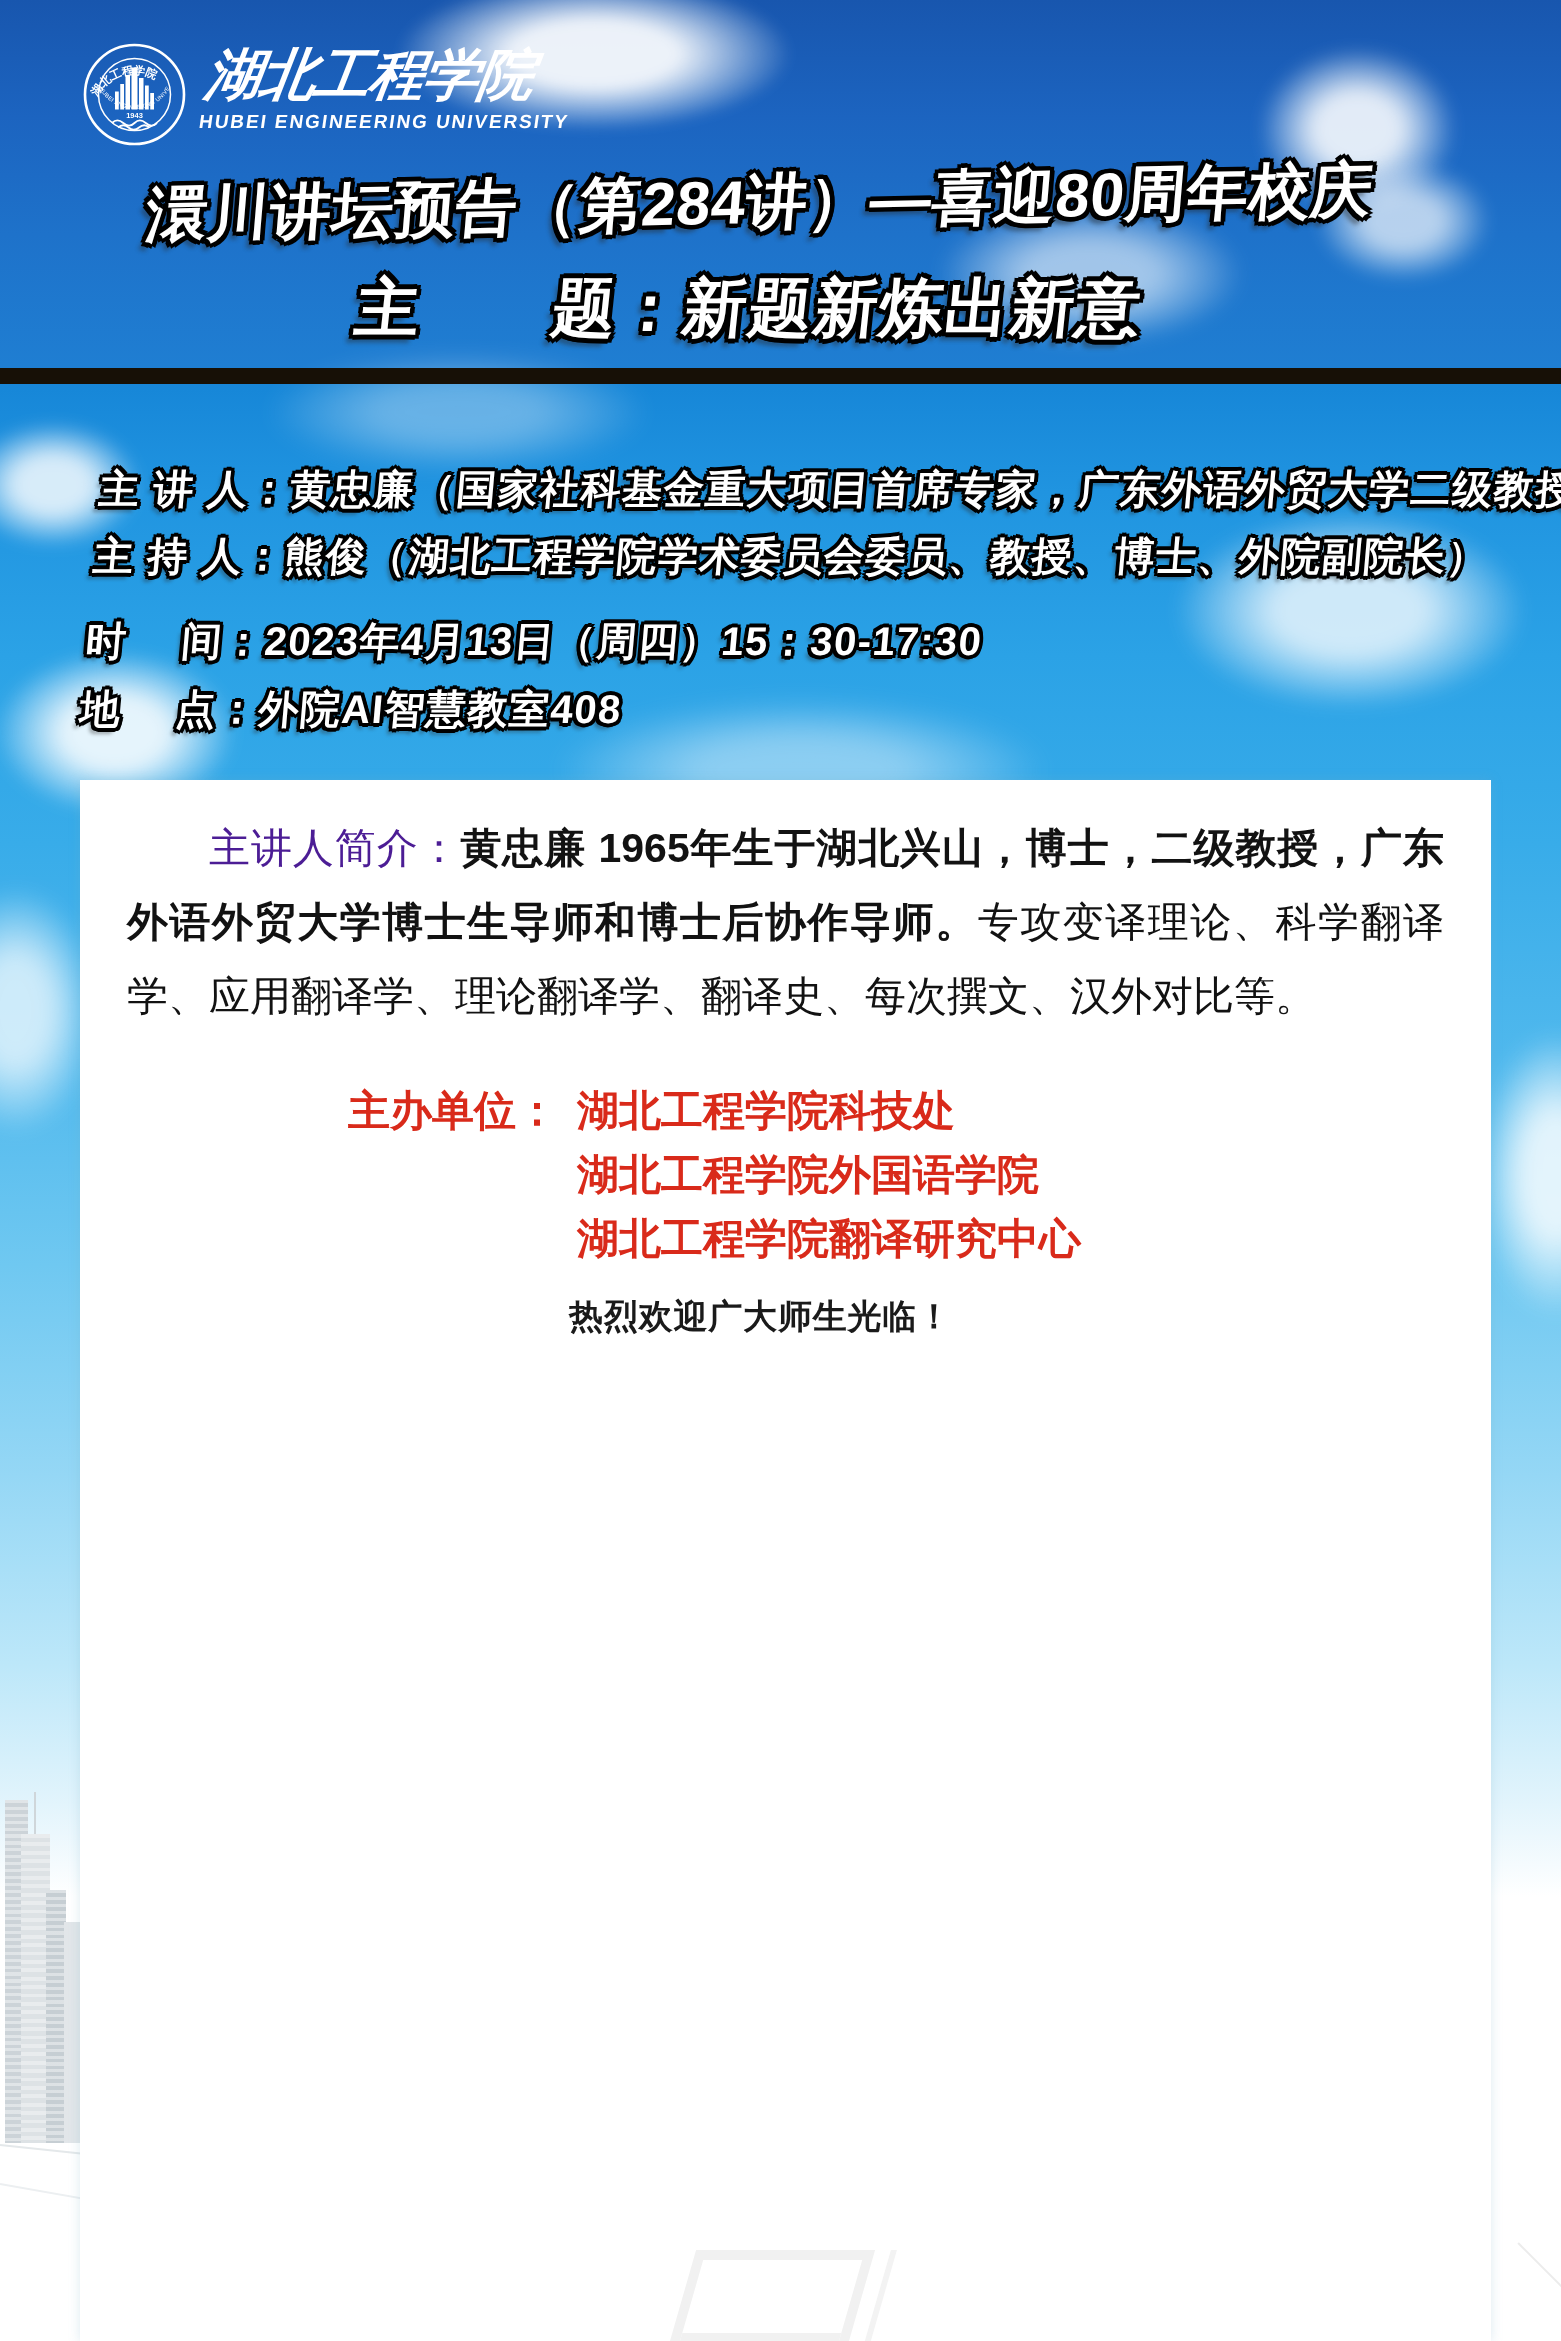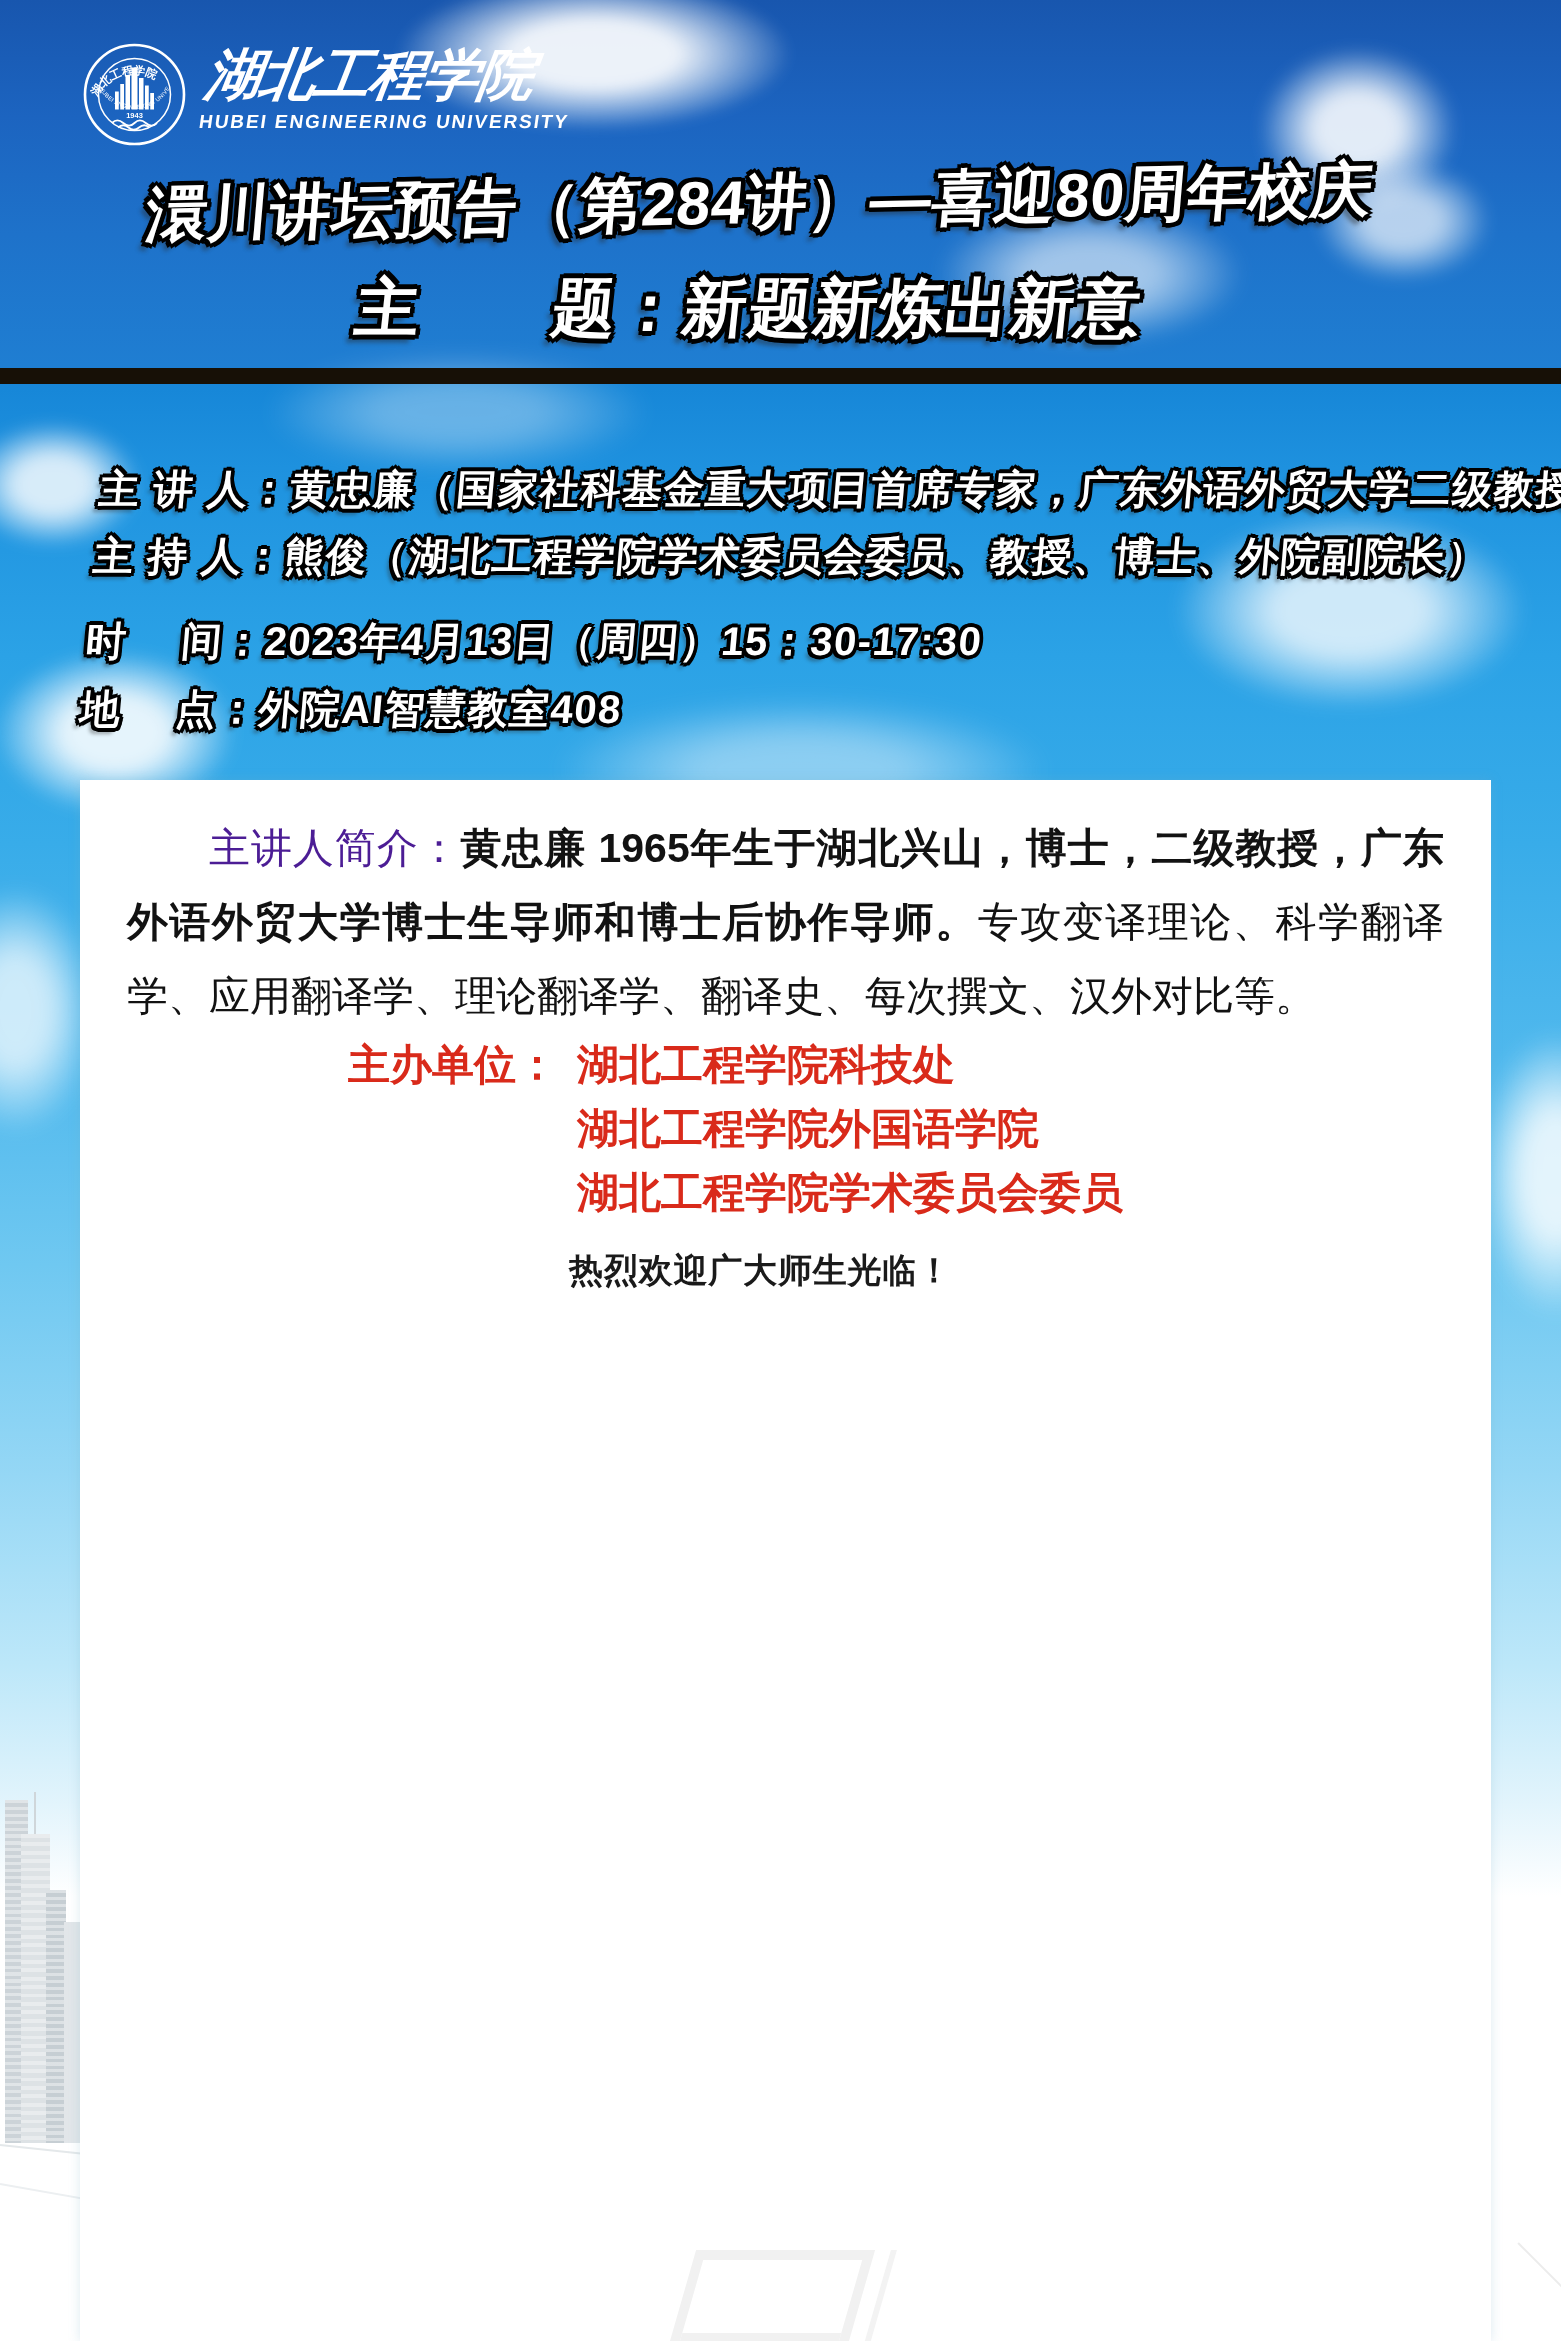--- a/index.html
+++ b/index.html
@@ -47,21 +47,21 @@
   .p-intro{text-indent:82px;}
   .p-body{text-indent:82px;}
   .intro-label{color:#4c1d95;font-weight:400;}
   .intro-bold{font-weight:900;}
   .intro-rest{font-weight:500;}
   .p-body{font-weight:500;}
   .lecture-label{margin-top:12.2px !important;font-size:41px;font-weight:900;color:#d92a1a;line-height:70px;text-indent:67px;}
   .p-lecture{font-size:41px;line-height:69px;font-weight:500;text-indent:82px;text-align:justify;}
 
   
-  .hosts{margin-left:221px;color:#d92a1a;font-weight:900;font-size:42px;line-height:64px;}
+  .hosts{margin-top:46px;margin-left:221px;color:#d92a1a;font-weight:900;font-size:42px;line-height:64px;}
   .hosts .label{display:inline-block;width:229px;}
   .hosts .indent{padding-left:229px;}
 
   .welcome{margin-top:23px;text-align:center;padding-right:50px;font-size:34px;font-weight:900;color:#1a1a1a;letter-spacing:0.8px;}
 
   
   .buildings{position:absolute;left:0;top:1792px;width:85px;height:351px;z-index:2;}
   .bld{position:absolute;}
   .b1{left:4.6px;top:7.6px;width:23px;height:343px;background:repeating-linear-gradient(180deg,rgba(255,255,255,.4) 0 3.1px,rgba(0,0,0,0) 3.1px 6.9px),#ccd3d8;}
   .b2{left:21.4px;top:42px;width:29px;height:309px;background:repeating-linear-gradient(180deg,rgba(255,255,255,.35) 0 3.8px,rgba(0,0,0,0) 3.8px 8.4px),#dde2e5;}
@@ -144,21 +144,21 @@
     <div class="info-row"><span>时　 间：</span><span>2023年4月13日（周四）15：30-17:30</span></div>
     <div class="info-row"><span>地　 点：</span><span>外院AI智慧教室408</span></div>
   </div>
 
   <div class="content-box">
     <p class="p-intro"><span class="intro-label">主讲人简介：</span><span class="intro-bold">黄忠廉 1965年生于湖北兴山，博士，二级教授，广东外语外贸大学博士生导师和博士后协作导师。</span><span class="intro-rest">专攻变译理论、科学翻译学、应用翻译学、理论翻译学、翻译史、每次撰文、汉外对比等。</span></p>
 
     <div class="hosts">
       <div><span class="label">主办单位：</span><span>湖北工程学院科技处</span></div>
       <div class="indent"><span>湖北工程学院外国语学院</span></div>
-      <div class="indent"><span>湖北工程学院学术委员会委员</span></div>
+      <div class="indent"><span>湖北工程学院翻译研究中心</span></div>
     </div>
 
     <div class="welcome">热烈欢迎广大师生光临！</div>
   </div>
 
   <div class="buildings">
     <div class="bld antenna"></div>
     <div class="bld b1"></div>
     <div class="bld b2"></div>
     <div class="bld b3"></div>

